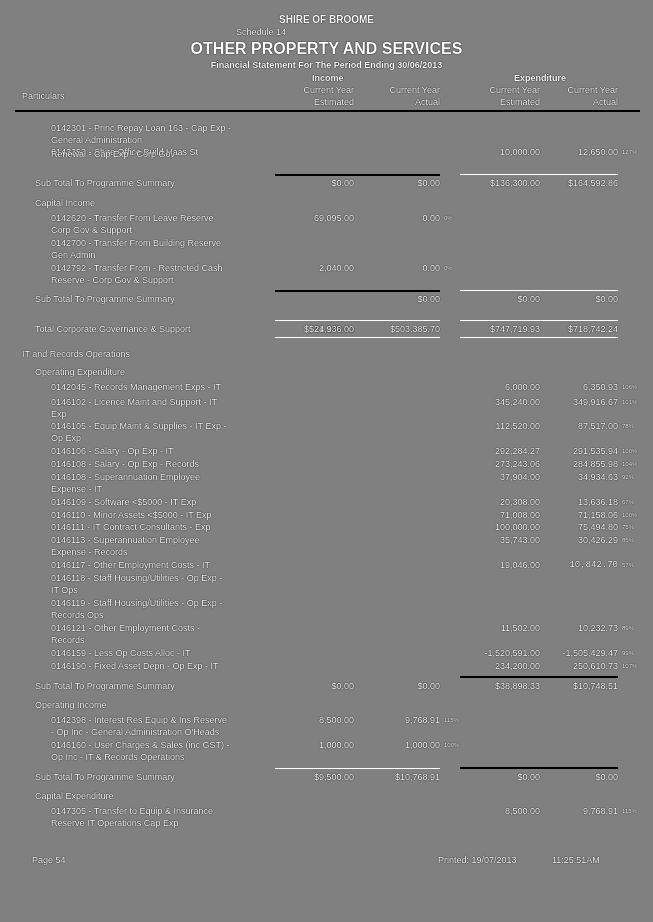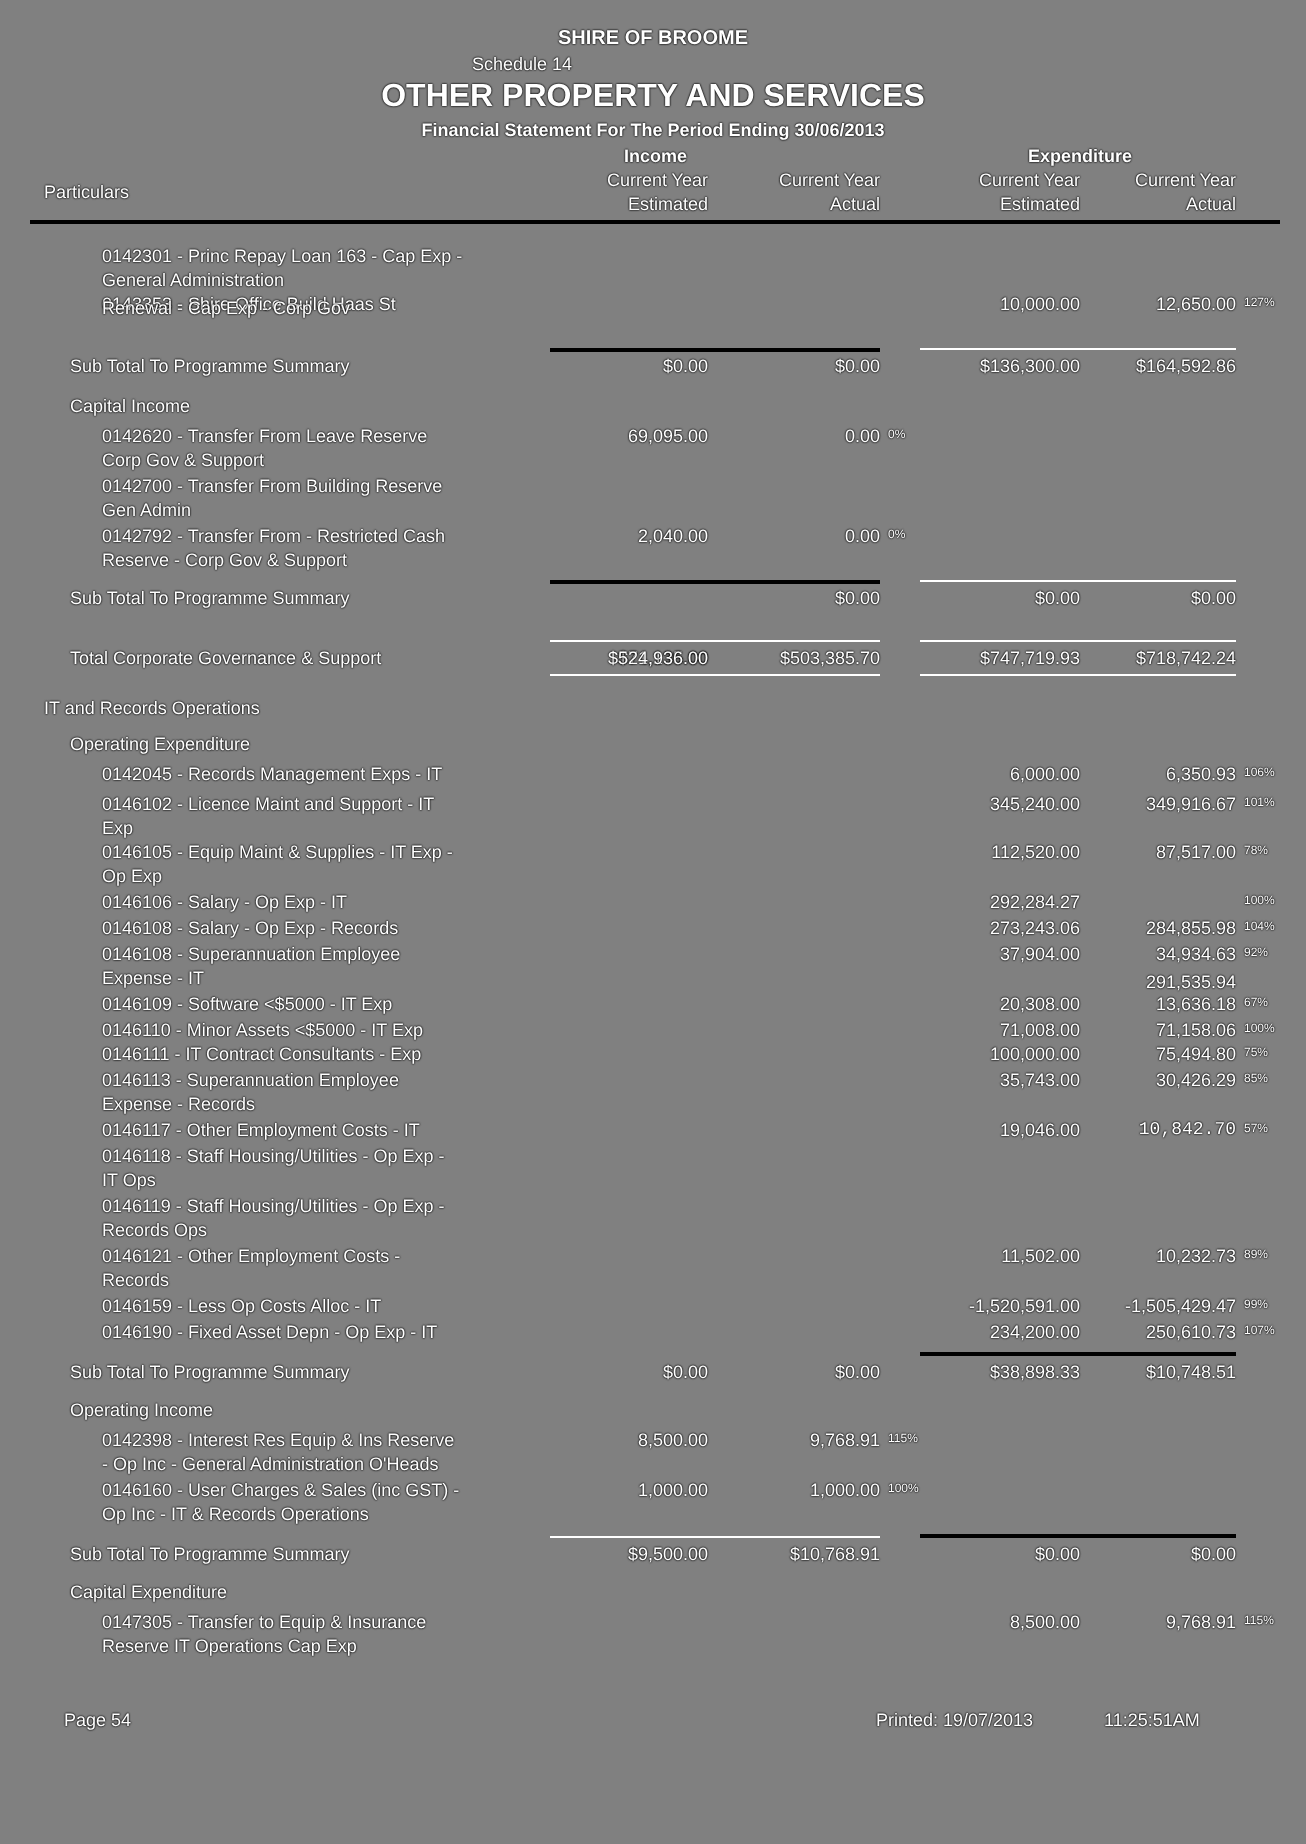--- a/index.html
+++ b/index.html
@@ -110,21 +110,21 @@
     <div class="t col3" style="top:397px;">345,240.00</div>
     <div class="t col4" style="top:397px;">349,916.67</div>
     <div class="t pct2" style="top:399px;">101%</div>
     <div class="t lbl2" style="top:421px;">0146105 - Equip Maint &amp; Supplies - IT Exp -</div>
     <div class="t lbl2" style="top:433px;">Op Exp</div>
     <div class="t col3" style="top:421px;">112,520.00</div>
     <div class="t col4" style="top:421px;">87,517.00</div>
     <div class="t pct2" style="top:423px;">78%</div>
     <div class="t lbl2" style="top:446px;">0146106 - Salary - Op Exp - IT</div>
     <div class="t col3" style="top:446px;">292,284.27</div>
-    <div class="t col4" style="top:446px;margin-top:40px;">291,535.94</div>
+    <div class="t col4" style="top:446px;">291,535.94</div>
     <div class="t pct2" style="top:448px;">100%</div>
     <div class="t lbl2" style="top:459px;">0146108 - Salary - Op Exp - Records</div>
     <div class="t col3" style="top:459px;">273,243.06</div>
     <div class="t col4" style="top:459px;">284,855.98</div>
     <div class="t pct2" style="top:461px;">104%</div>
     <div class="t lbl2" style="top:472px;">0146108 - Superannuation Employee</div>
     <div class="t lbl2" style="top:484px;">Expense - IT</div>
     <div class="t col3" style="top:472px;">37,904.00</div>
     <div class="t col4" style="top:472px;">34,934.63</div>
     <div class="t pct2" style="top:474px;">92%</div>

